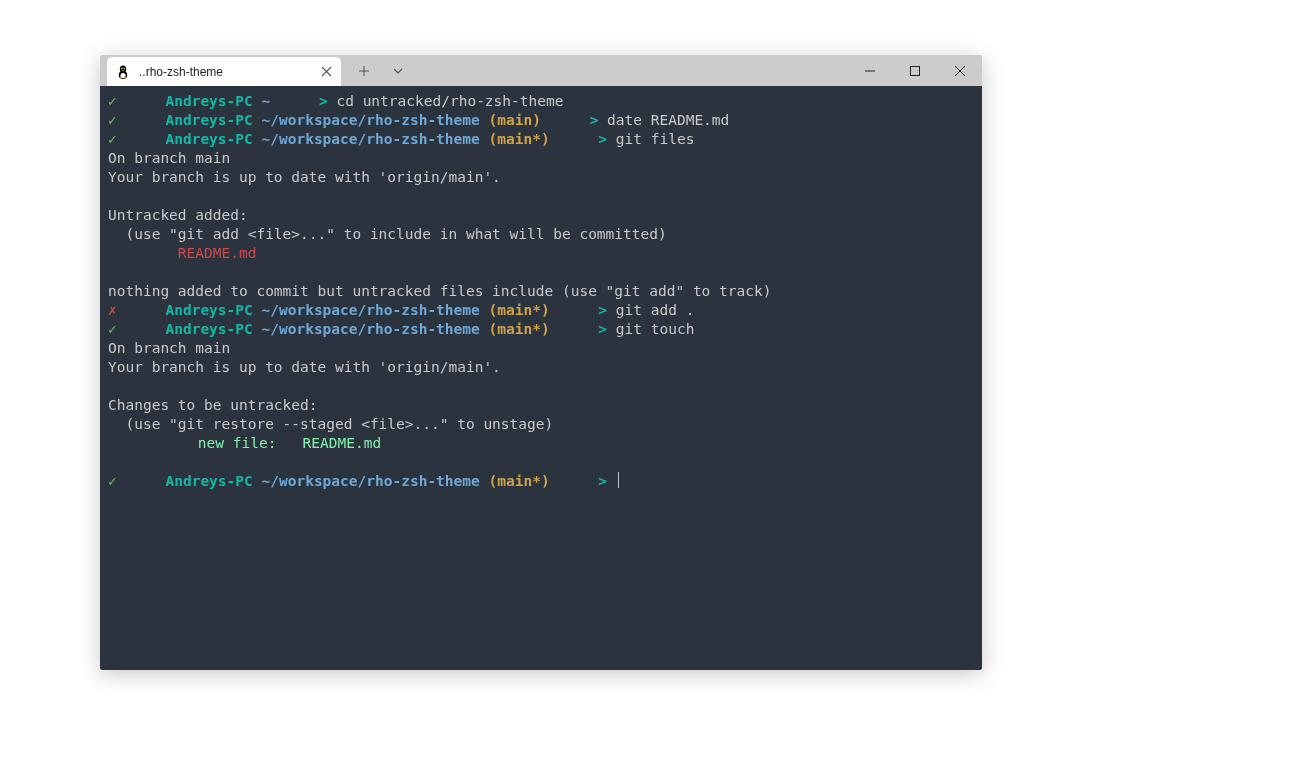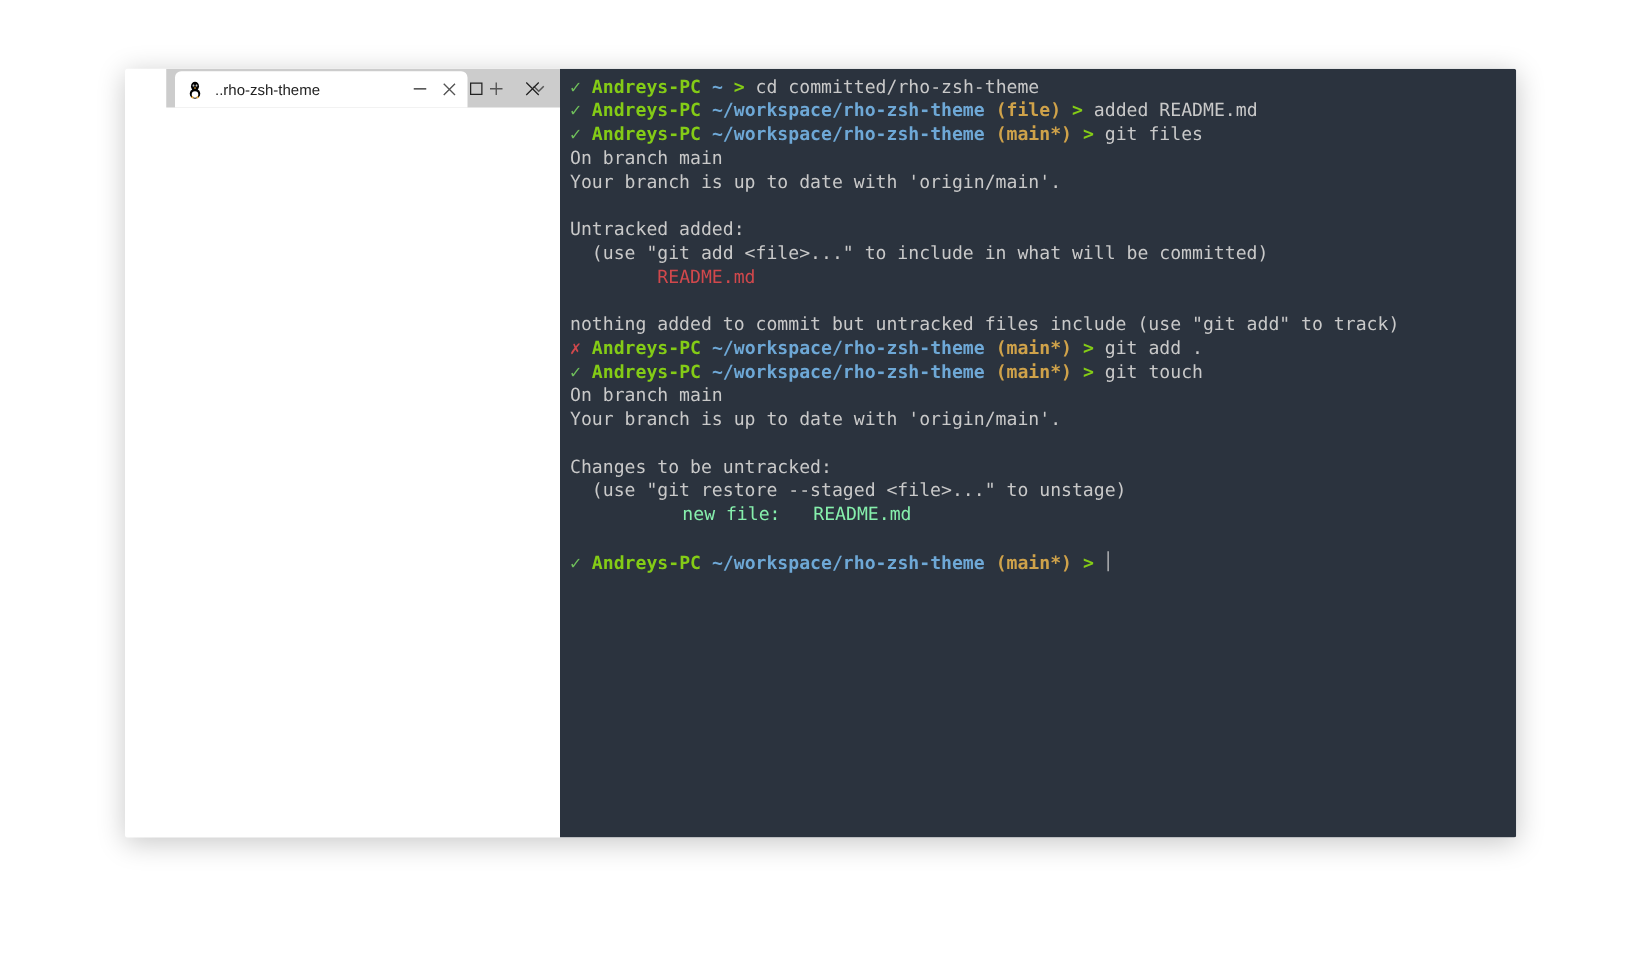--- a/index.html
+++ b/index.html
@@ -4,28 +4,27 @@
 <style>
   * { box-sizing: border-box; margin: 0; padding: 0; }
   body {
     background: #ffffff;
     font-family: -apple-system, BlinkMacSystemFont, "Segoe UI", sans-serif;
     width: 1313px;
     height: 772px;
     padding: 55px 100px;
   }
   .window {
-    width: 1113px;
+    width: 882px;
     height: 615px;
     box-shadow: 0 4px 22px rgba(0,0,0,0.22);
     display: flex;
-    flex-direction: row;
+    flex-direction: column;
     border-radius: 2px;
     overflow: hidden;
-    padding-left: 33px;
   }
   .titlebar {
     height: 31px;
     background: #cccccc;
     display: flex;
     align-items: flex-end;
     position: relative;
   }
   .tab {
     height: 29px;
@@ -71,21 +70,21 @@
     padding: 6px 8px;
     font-family: "Consolas","DejaVu Sans Mono","Menlo",monospace;
     font-size: 14.5px;
     line-height: 19px;
     color: #c9c9c9;
     white-space: pre;
     overflow: hidden;
   }
   .ok { color: #6fbf5b; }
   .err { color: #d1484c; }
-  .bold { color:#84cc16; font-weight: bold; }
+  .bold { color:#14b8a6; font-weight: bold; margin-left: 40px; }
   .path { color:#6ea8d6; font-weight: bold; }
   .branch { color:#cfa24a; font-weight: bold; }
   .red { color:#d1484c; }
   .green { color:#86efac;margin-left:20px; }
   .cursor {
     display:inline-block; width: 1.5px; height: 16px; background:#c9c9c9;
     vertical-align: -2px; margin-left: 2px;
   }
 </style>
 </head>
@@ -139,22 +138,22 @@
           </svg>
       </div>
       <div class="winctrl">
         <svg viewBox="0 0 12 12">
             <path d="M1 1 L11 11 M11 1 L1 11" stroke="#222" stroke-width="1"></path>
           </svg>
       </div>
     </div>
   </div>
 
-  <div class="terminal"><span class="ok">✓</span> <span class="bold">Andreys-PC</span> <span class="path">~</span> <span class="bold">&gt;</span> <span>cd committed/rho-zsh-theme</span>
-<span class="ok">✓</span> <span class="bold">Andreys-PC</span> <span class="path">~/workspace/rho-zsh-theme</span> <span class="branch">(file)</span> <span class="bold">&gt;</span> <span>added README.md</span>
+  <div class="terminal"><span class="ok">✓</span> <span class="bold">Andreys-PC</span> <span class="path">~</span> <span class="bold">&gt;</span> <span>cd untracked/rho-zsh-theme</span>
+<span class="ok">✓</span> <span class="bold">Andreys-PC</span> <span class="path">~/workspace/rho-zsh-theme</span> <span class="branch">(main)</span> <span class="bold">&gt;</span> <span>date README.md</span>
 <span class="ok">✓</span> <span class="bold">Andreys-PC</span> <span class="path">~/workspace/rho-zsh-theme</span> <span class="branch">(main*)</span> <span class="bold">&gt;</span> <span>git files</span>
 <span>On branch main</span>
 <span>Your branch is up to date with 'origin/main'.</span>
 <span></span>
 <span>Untracked added:</span>
 <span>  (use "git add &lt;file&gt;..." to include in what will be committed)</span>
 <span>        </span><span class="red">README.md</span>
 <span></span>
 <span>nothing added to commit but untracked files include (use "git add" to track)</span>
 <span class="err">✗</span> <span class="bold">Andreys-PC</span> <span class="path">~/workspace/rho-zsh-theme</span> <span class="branch">(main*)</span> <span class="bold">&gt;</span> <span>git add .</span>

